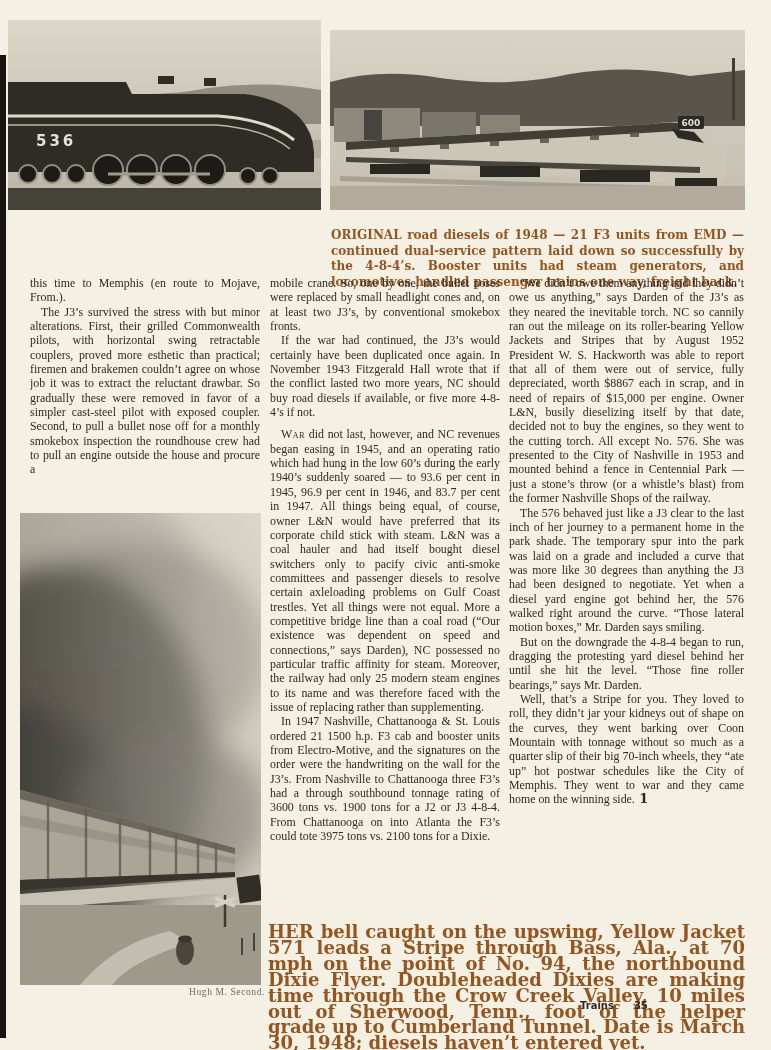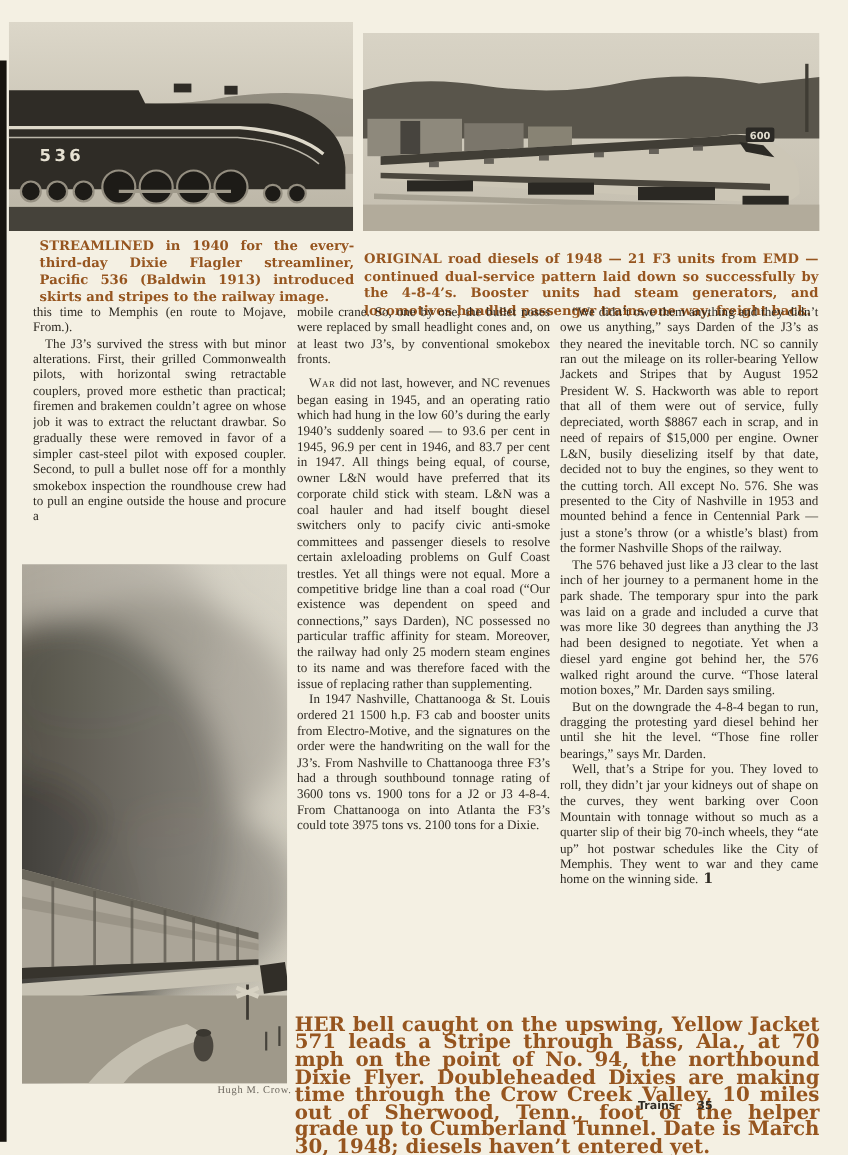--- a/index.html
+++ b/index.html
@@ -127,29 +127,29 @@
         <rect x="40" y="134" width="60" height="10"></rect>
         <rect x="150" y="136" width="60" height="11"></rect>
         <rect x="250" y="140" width="70" height="12"></rect>
         <rect x="345" y="148" width="42" height="10"></rect>
       </g>
       <path d="M10,146 L400,158 L400,163 L10,151 Z" fill="#8f8a7c" opacity=".6"></path>
       <rect y="156" width="415" height="24" fill="#b2ab9b"></rect>
     </svg>
   </figure>
 
-  <p class="caption cap-tl">STREAMLINED in 1940 for the every-third-day Dixie Flagler streamliner, Pacific 536 (Baldwin 1913) introduced skirts and stripes to the railway image.</p>
   <p class="caption cap-tr">ORIGINAL road diesels of 1948 — 21 F3 units from EMD — continued dual-service pattern laid down so successfully by the 4-8-4’s. Booster units had steam generators, and locomotives handled passenger trains one way, freight back.</p>
 
   <div class="col col1">
       <p class="para noindent">this time to Memphis (en route to Mojave, From.).</p>
       <p class="para">The J3’s survived the stress with but minor alterations. First, their grilled Commonwealth pilots, with horizontal swing retractable couplers, proved more esthetic than practical; firemen and brakemen couldn’t agree on whose job it was to extract the reluctant drawbar. So gradually these were removed in favor of a simpler cast-steel pilot with exposed coupler. Second, to pull a bullet nose off for a monthly smokebox inspection the roundhouse crew had to pull an engine outside the house and procure a</p>
     </div>
   <div class="col col2">
       <p class="para noindent">mobile crane. So, one by one, the bullet noses were replaced by small headlight cones and, on at least two J3’s, by conventional smokebox fronts.</p>
+      <p class="para">If the war had continued, the J3’s would certainly have been duplicated once again. In November 1943 Fitzgerald Hall wrote that if the conflict lasted two more years, NC should buy road diesels if available, or five more 4-8-4’s if not.</p>
       <p class="para space-above"><span class="lead-smallcaps">War</span> did not last, however, and NC revenues began easing in 1945, and an operating ratio which had hung in the low 60’s during the early 1940’s suddenly soared — to 93.6 per cent in 1945, 96.9 per cent in 1946, and 83.7 per cent in 1947. All things being equal, of course, owner L&amp;N would have preferred that its corporate child stick with steam. L&amp;N was a coal hauler and had itself bought diesel switchers only to pacify civic anti-smoke committees and passenger diesels to resolve certain axleloading problems on Gulf Coast trestles. Yet all things were not equal. More a competitive bridge line than a coal road (“Our existence was dependent on speed and connections,” says Darden), NC possessed no particular traffic affinity for steam. Moreover, the railway had only 25 modern steam engines to its name and was therefore faced with the issue of replacing rather than supplementing.</p>
       <p class="para">In 1947 Nashville, Chattanooga &amp; St. Louis ordered 21 1500 h.p. F3 cab and booster units from Electro-Motive, and the signatures on the order were the handwriting on the wall for the J3’s. From Nashville to Chattanooga three F3’s had a through southbound tonnage rating of 3600 tons vs. 1900 tons for a J2 or J3 4-8-4. From Chattanooga on into Atlanta the F3’s could tote 3975 tons vs. 2100 tons for a Dixie.</p>
     </div>
   <div class="col col3">
       <p class="para">“We didn’t owe them anything and they didn’t owe us anything,” says Darden of the J3’s as they neared the inevitable torch. NC so cannily ran out the mileage on its roller-bearing Yellow Jackets and Stripes that by August 1952 President W. S. Hackworth was able to report that all of them were out of service, fully depreciated, worth $8867 each in scrap, and in need of repairs of $15,000 per engine. Owner L&amp;N, busily dieselizing itself by that date, decided not to buy the engines, so they went to the cutting torch. All except No. 576. She was presented to the City of Nashville in 1953 and mounted behind a fence in Centennial Park — just a stone’s throw (or a whistle’s blast) from the former Nashville Shops of the railway.</p>
       <p class="para">The 576 behaved just like a J3 clear to the last inch of her journey to a permanent home in the park shade. The temporary spur into the park was laid on a grade and included a curve that was more like 30 degrees than anything the J3 had been designed to negotiate. Yet when a diesel yard engine got behind her, the 576 walked right around the curve. “Those lateral motion boxes,” Mr. Darden says smiling.</p>
       <p class="para">But on the downgrade the 4-8-4 began to run, dragging the protesting yard diesel behind her until she hit the level. “Those fine roller bearings,” says Mr. Darden.</p>
       <p class="para">Well, that’s a Stripe for you. They loved to roll, they didn’t jar your kidneys out of shape on the curves, they went barking over Coon Mountain with tonnage without so much as a quarter slip of their big 70-inch wheels, they “ate up” hot postwar schedules like the City of Memphis. They went to war and they came home on the winning side.<span class="endmark">&nbsp;1</span></p>
     </div>
 
@@ -199,20 +199,20 @@
       <rect x="218" y="363" width="23" height="26" fill="#312e28" transform="rotate(-8 229 376)"></rect>
       <g stroke="#46433b" stroke-width="2">
         <line x1="222" y1="425" x2="222" y2="442"></line>
           <line x1="234" y1="420" x2="234" y2="438"></line>
       </g>
       <ellipse cx="165" cy="438" rx="9" ry="14" fill="#4a463e"></ellipse>
       <ellipse cx="165" cy="426" rx="7" ry="3.5" fill="#3a3730"></ellipse>
     </svg>
   </figure>
 
-  <div class="credit">Hugh M. Crow.</div>
+  <div class="credit">Hugh M. Second.</div>
 
   <p class="caption cap-bottom">HER bell caught on the upswing, Yellow Jacket 571 leads a Stripe through Bass, Ala., at 70 mph on the point of No. 94, the northbound Dixie Flyer.  Doubleheaded Dixies are making time through the Crow Creek Valley, 10 miles out of Sherwood, Tenn., foot of the helper grade up to Cumberland Tunnel. Date is March 30, 1948; diesels haven’t entered yet.</p>
 
   <div class="footer">
     <span>Trains</span><span class="pagenum">35</span>
   </div>
 </div>
 
 </body></html>

